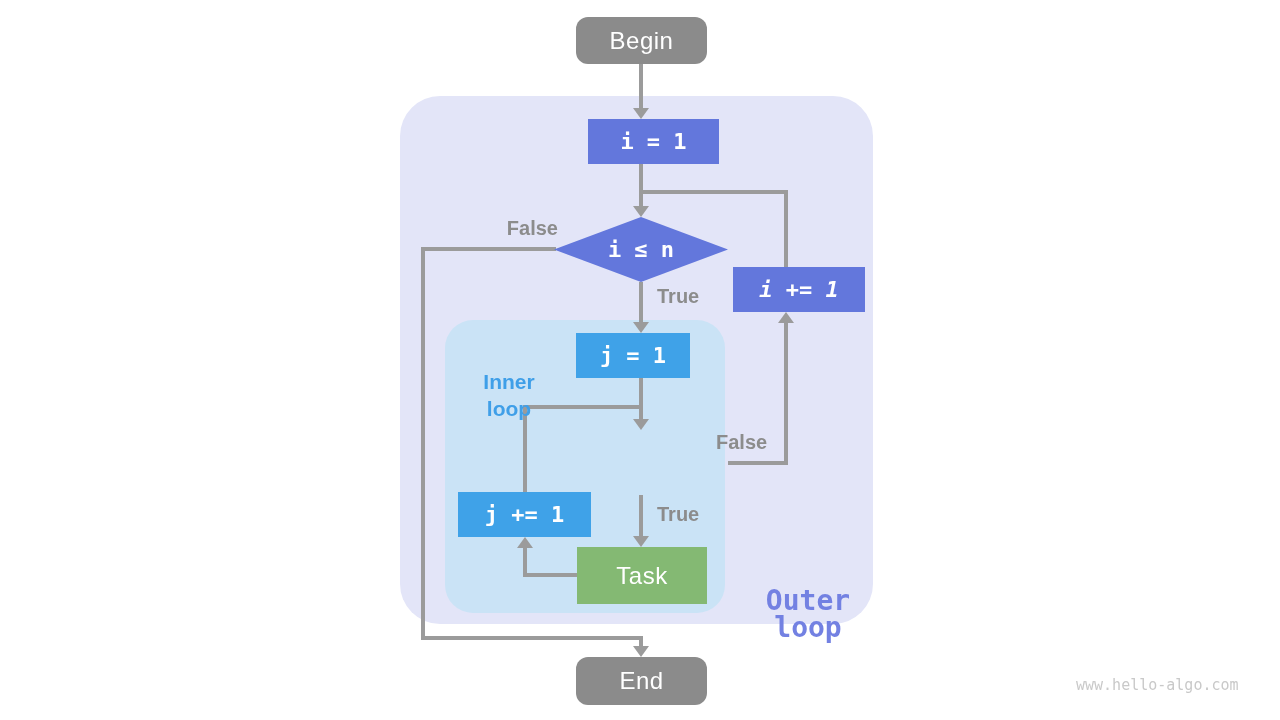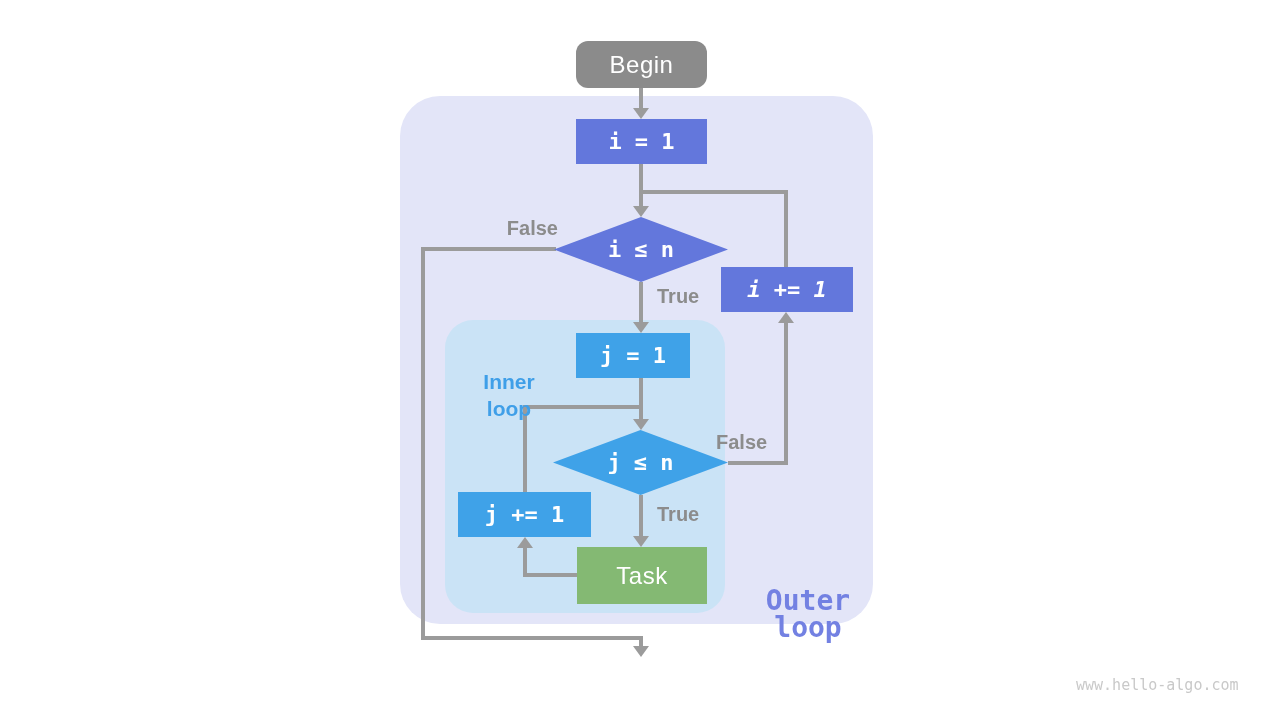--- a/index.html
+++ b/index.html
@@ -13,32 +13,32 @@
   .region { position:absolute; }
   .region.outer { left:400px; top:96px; width:473px; height:528px; border-radius:40px; background:var(--outer-bg); }
   .region.inner { left:445px; top:320px; width:280px; height:293px; border-radius:28px; background:var(--inner-bg); }
 
   .node {
     position:absolute; display:flex; align-items:center; justify-content:center;
     color:#fff; text-align:center;
   }
   .node.terminal { background:var(--node-gray); border-radius:12px; font-size:24px; font-weight:500; letter-spacing:0.5px; }
   .node.rect-code { font-family:"DejaVu Sans Mono", monospace; font-size:22px; font-weight:600; }
-  .node.purple { background:var(--node-purple); }
+  .node.purple { background:var(--node-purple);margin-left:12px; }
   .node.blue { background:var(--node-blue); }
   .node.green { background:var(--node-green); font-size:24px; font-weight:500; letter-spacing:0.5px; }
   .diamond {
     position:absolute; display:flex; align-items:center; justify-content:center;
     color:#fff; font-family:"DejaVu Sans Mono", monospace; font-size:22px; font-weight:600;
     clip-path:polygon(50% 0%, 100% 50%, 50% 100%, 0% 50%);
   }
   .diamond.purple { background:var(--node-purple); }
   .diamond.blue { background:var(--node-blue); }
 
-  .n-begin { left:576px; top:17px;  width:131px; height:47px;margin-top:24px; }
+  .n-begin { left:576px; top:17px;  width:131px; height:47px; }
   .n-init-i{ left:576px; top:119px; width:131px; height:45px; }
   .d-cond-i{ left:554px; top:217px; width:174px; height:65px; }
   .n-inc-i { left:721px; top:267px; width:132px; height:45px;font-style:italic; }
   .n-init-j{ left:576px; top:333px; width:114px; height:45px; }
   .d-cond-j{ left:553px; top:430px; width:175px; height:65px; }
   .n-inc-j { left:458px; top:492px; width:133px; height:45px; }
   .n-task  { left:577px; top:547px; width:130px; height:57px; }
   .n-end   { left:576px; top:657px; width:131px; height:48px; }
 
   .line { position:absolute; background:var(--line-gray); }
@@ -103,28 +103,28 @@
   </div>
   <div class="diamond purple d-cond-i">
     <span>i ≤ n</span>
   </div>
   <div class="node rect-code purple n-inc-i">
     <span>i += 1</span>
   </div>
   <div class="node rect-code blue n-init-j">
     <span>j = 1</span>
   </div>
-  <div class="diamond blue d-cond-j">
-    <span>j ≤ n</span>
-  </div>
   <div class="node rect-code blue n-inc-j">
     <span>j += 1</span>
   </div>
   <div class="node green n-task">
     <span>Task</span>
+  </div>
+  <div class="node terminal n-end">
+    <span>End</span>
   </div>
 
   <div class="branch-label" style="left:494px; top:217px; width:64px; text-align:right;">False</div>
   <div class="branch-label" style="left:657px; top:285px;">True</div>
   <div class="branch-label" style="left:716px; top:431px;">False</div>
   <div class="branch-label" style="left:657px; top:503px;">True</div>
 
   <div class="region-label inner-lbl">
     <div>Inner</div>
     <div>loop</div>

